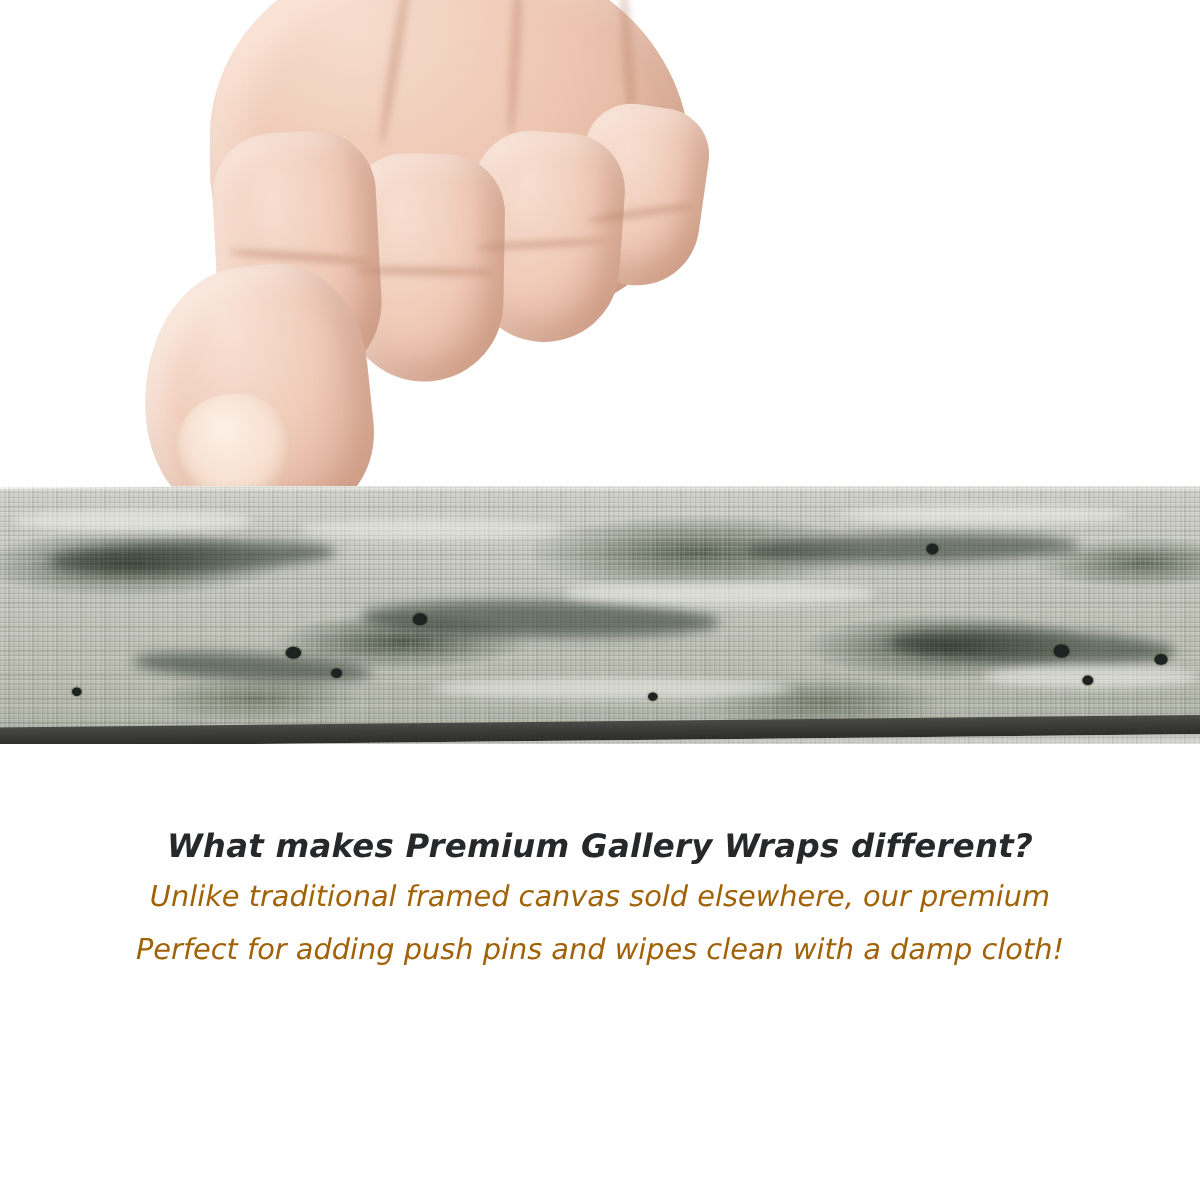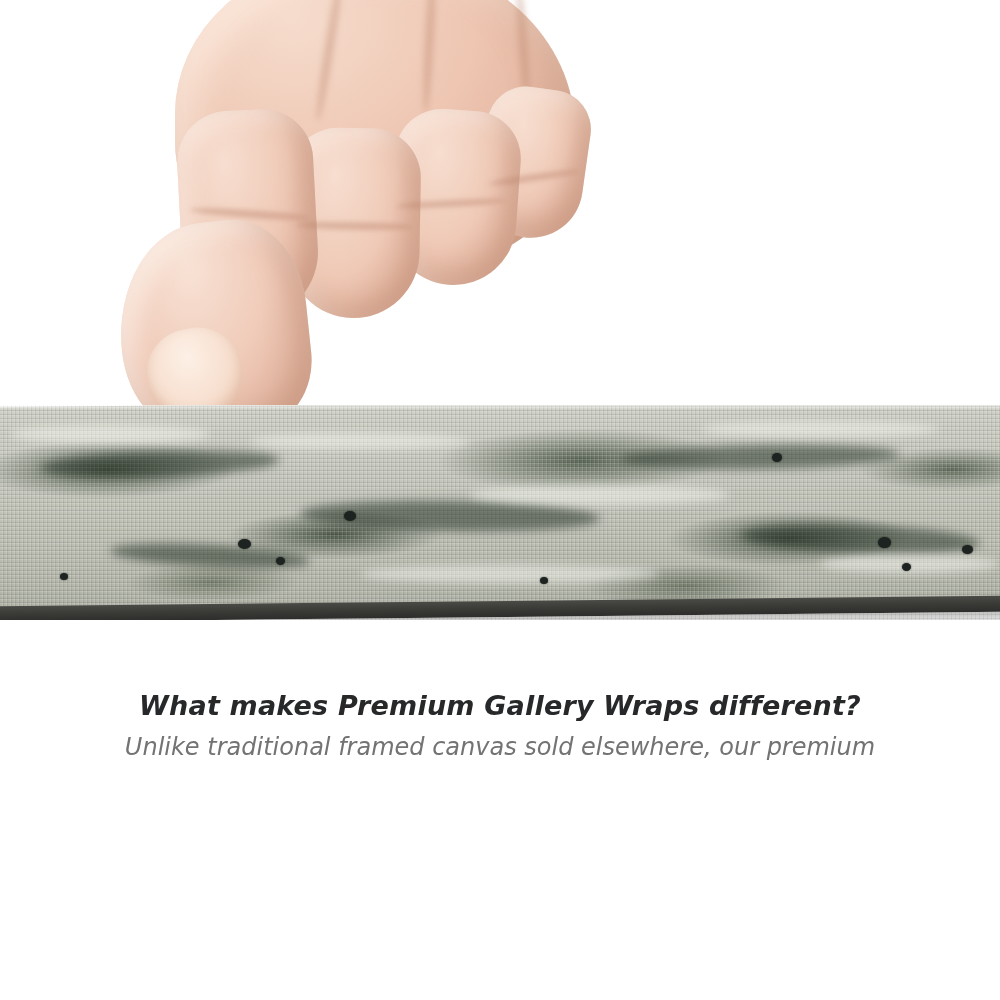--- a/index.html
+++ b/index.html
@@ -213,21 +213,21 @@
     font-size: 27px;
     font-weight: 700;
     letter-spacing: 0.2px;
     margin: 0 0 9px 0;
     color: #26282a;
   }
   .caption-body p {
     margin: 0 0 6px 0;
     font-size: 24px;
     line-height: 1.42;
-    color: #737373;
+    color: #a16207;
   }
   .caption-body p:last-child { margin-bottom: 0; }
   .caption-last { padding-top: 4px; }
 </style>
 </head>
 <body>
 
 <div class="scene">
 
   <div class="photo">
@@ -282,16 +282,17 @@
       <div class="wrap-edge"></div>
       <div class="wrap-shadow"></div>
     </div>
 
   </div>
 
   <div class="caption">
     <div class="caption-title">What makes Premium Gallery Wraps different?</div>
     <div class="caption-body">
       <p>Unlike traditional framed canvas sold elsewhere, our premium</p>
+      <p class="caption-last">Perfect for adding push pins and wipes clean with a damp cloth!</p>
     </div>
   </div>
 
 </div>
 
 </body></html>

